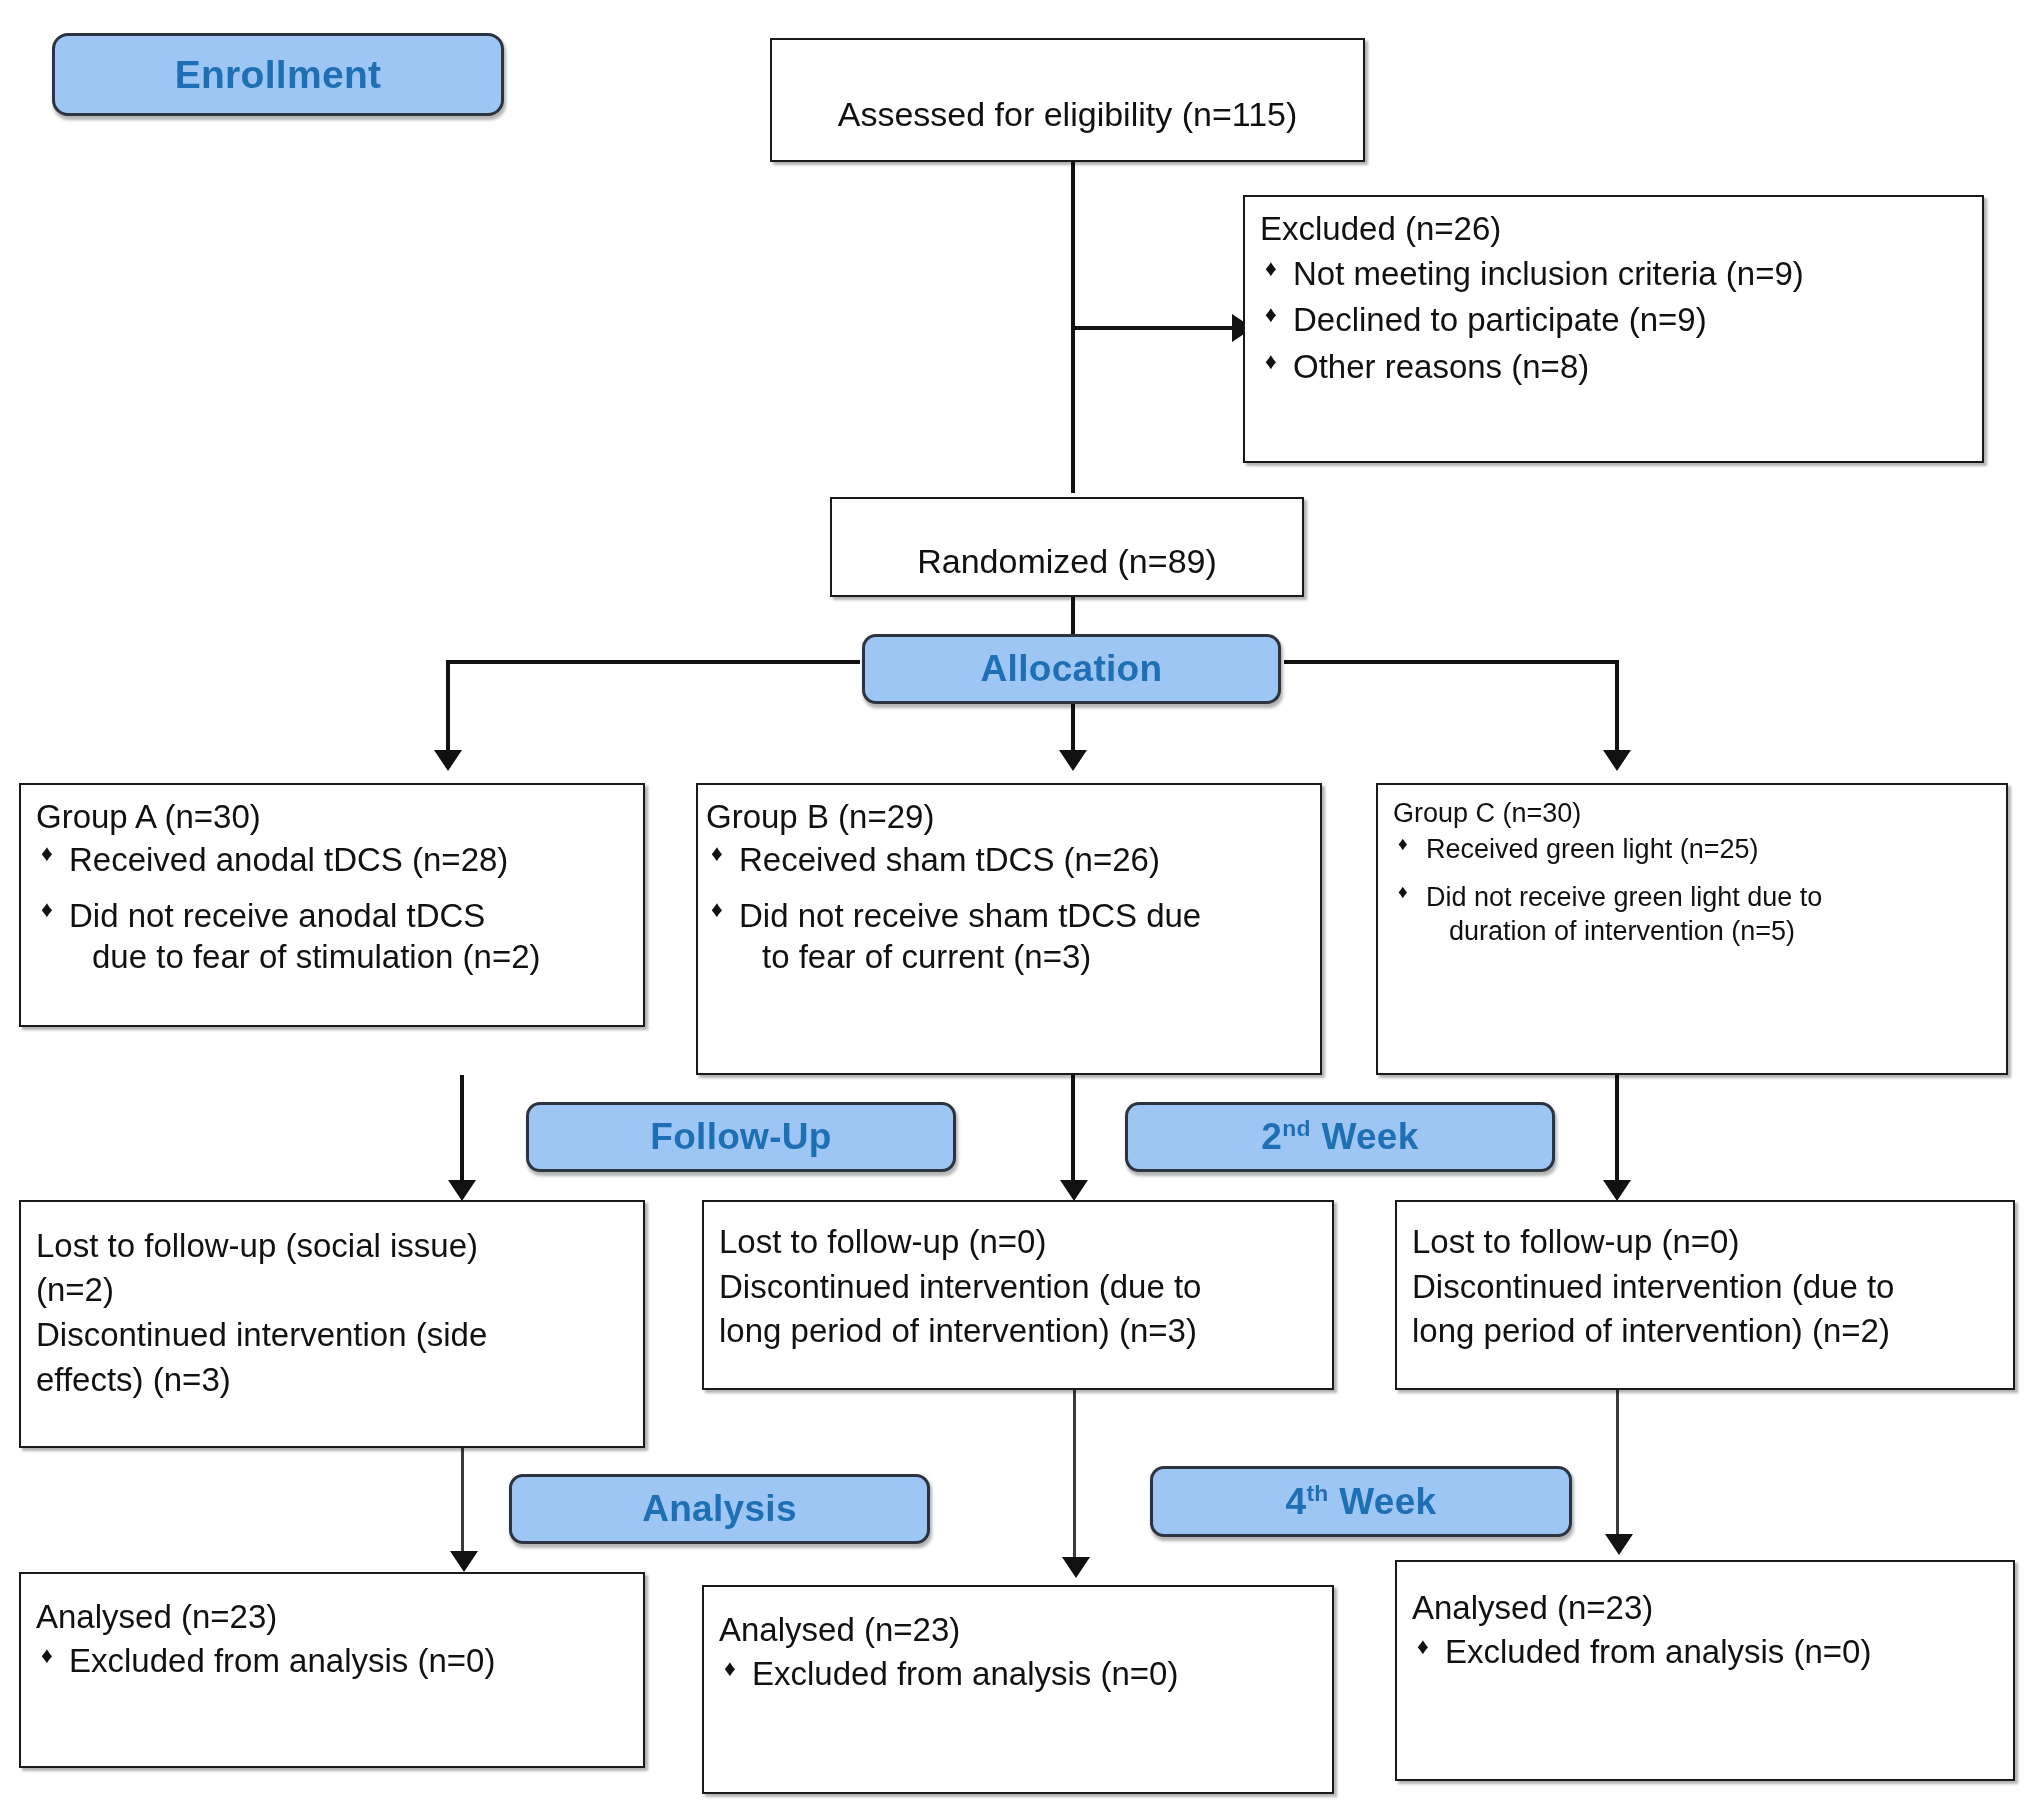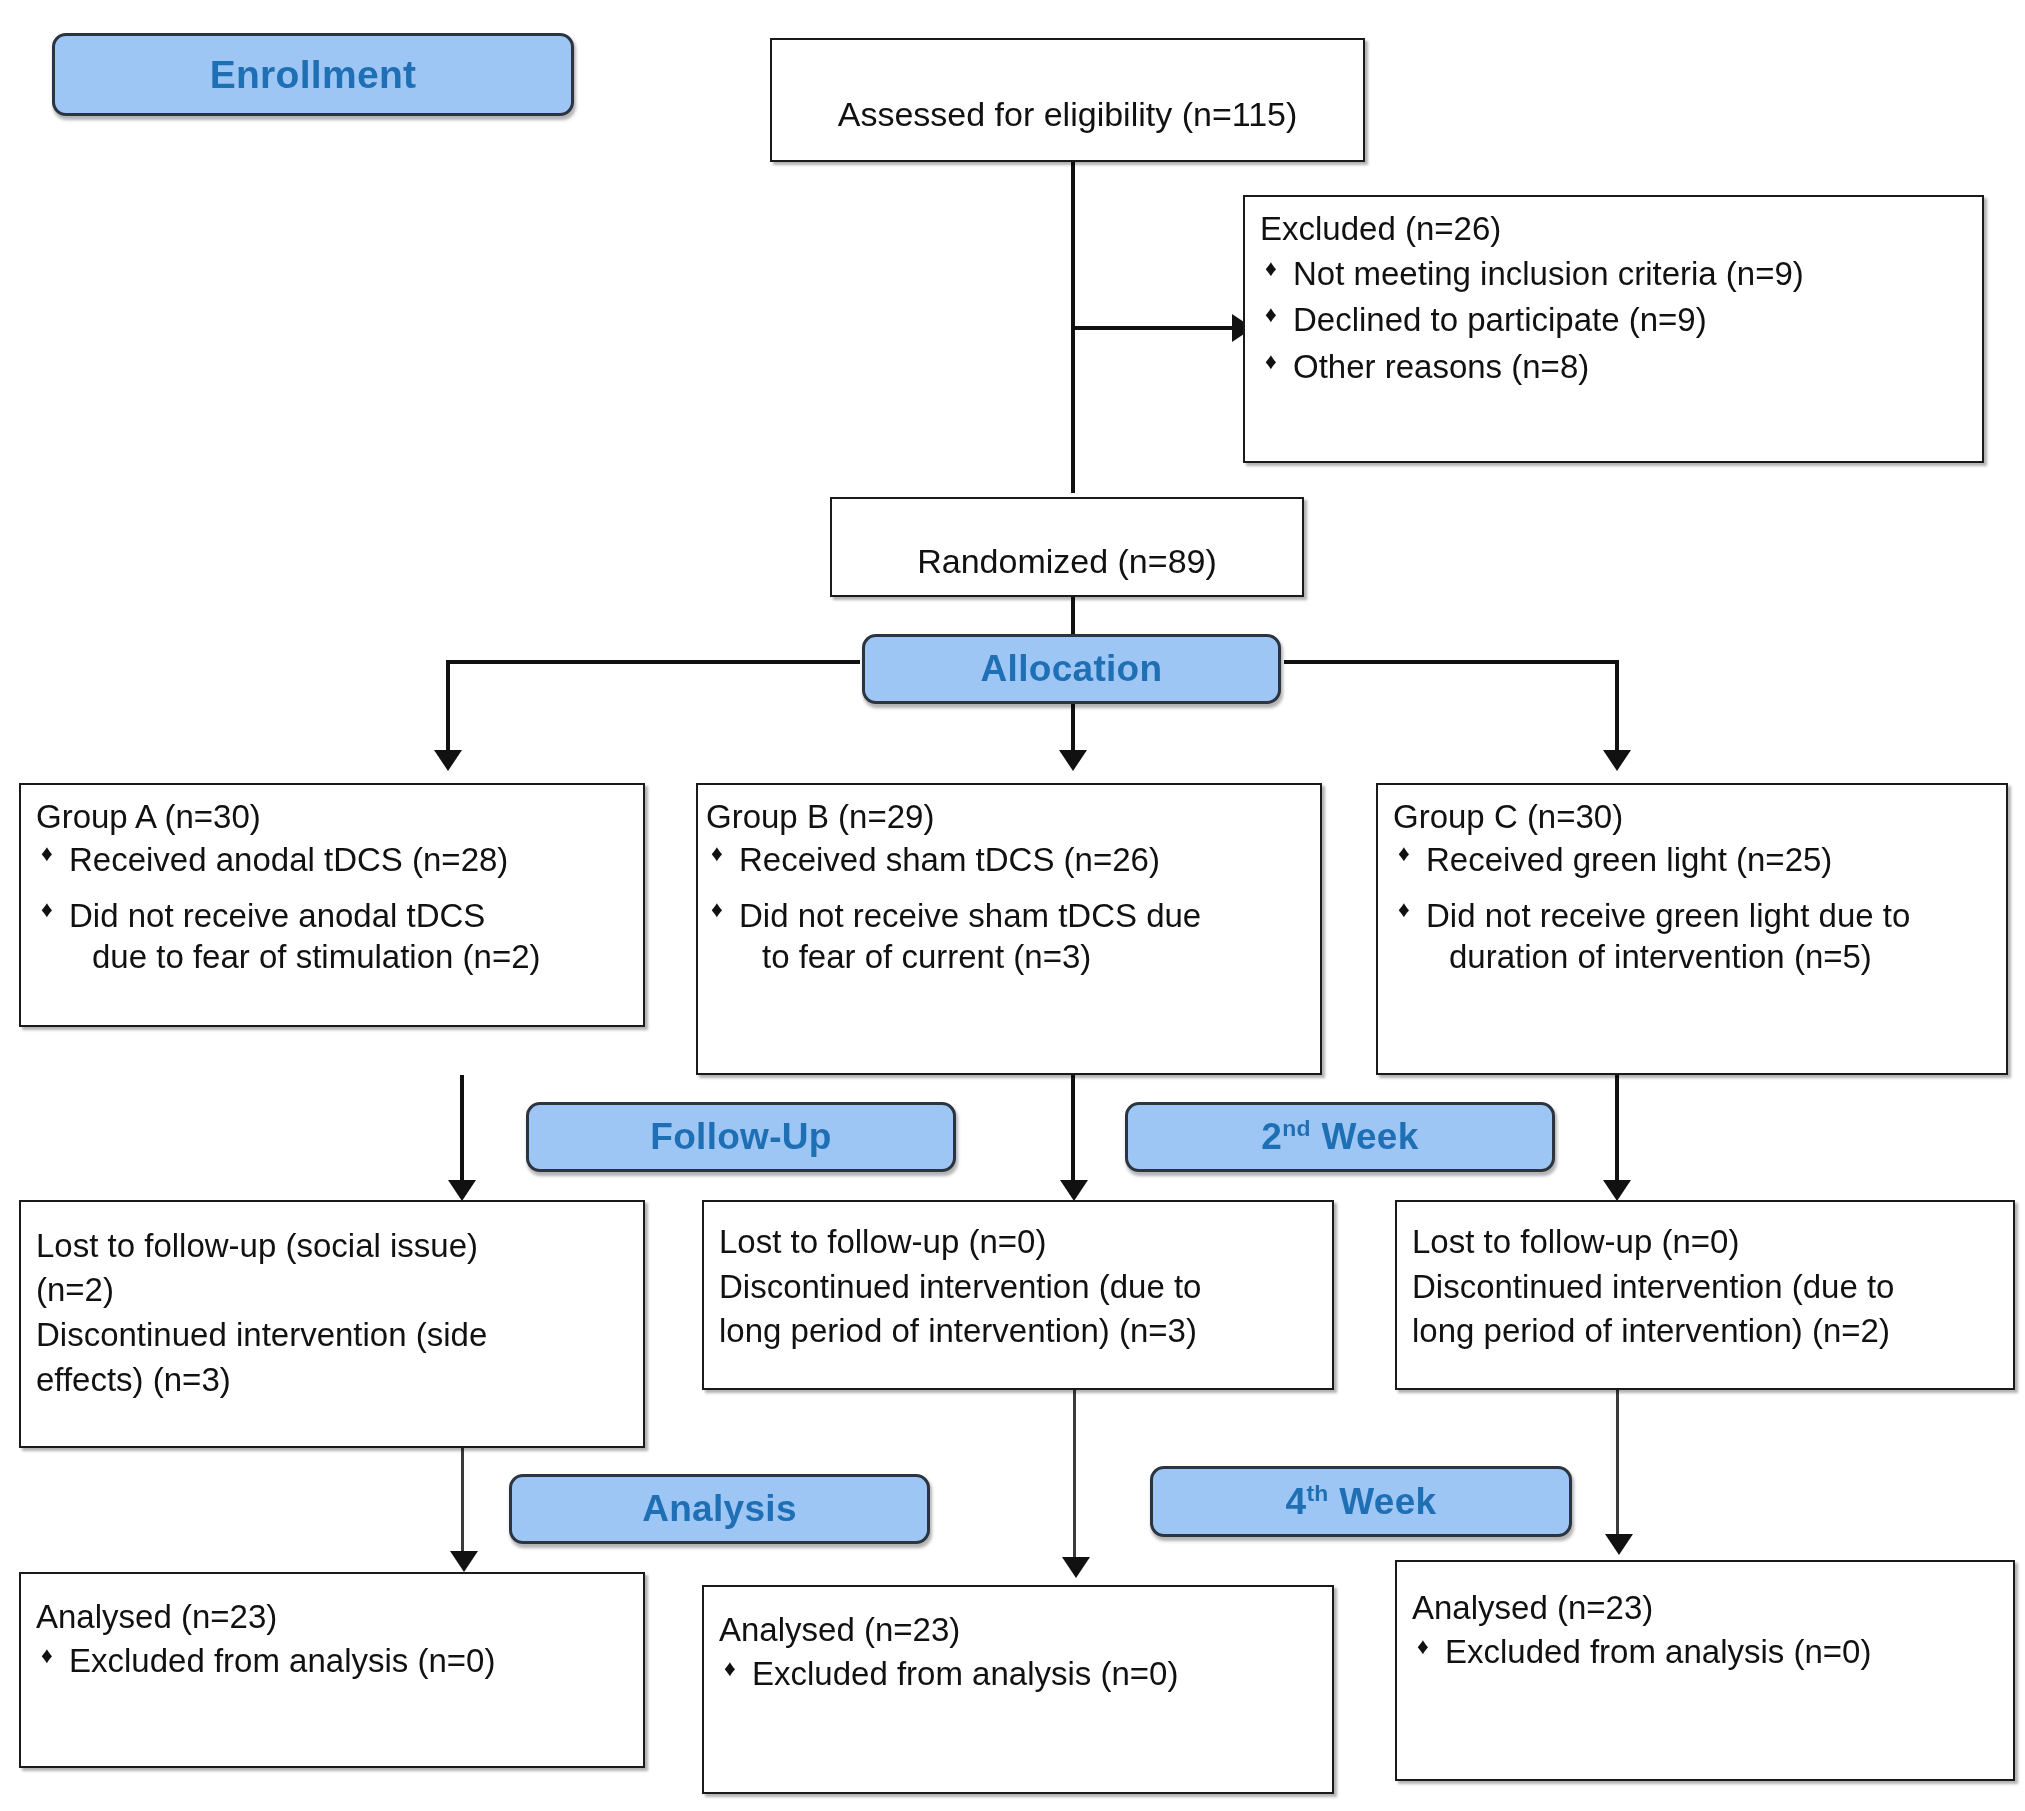--- a/index.html
+++ b/index.html
@@ -148,21 +148,21 @@
 
   <div class="vline thin" style="left:461px; top:1445px; width:3.2px; height:120px;"></div>
   <div class="arrow-down" style="left:450px; top:1551px;"></div>
 
   <div class="vline thin" style="left:1073px; top:1388px; width:3.2px; height:183px;"></div>
   <div class="arrow-down" style="left:1062px; top:1557px;"></div>
 
   <div class="vline thin" style="left:1616px; top:1388px; width:3.2px; height:158px;"></div>
   <div class="arrow-down" style="left:1605px; top:1534px;"></div>
 
-  <div class="badge abs" style="left:52px; top:33px; width:522px; height:83px; font-size:39px;">
+  <div class="badge abs" style="left:52px; top:33px; width:452px; height:83px; font-size:39px;border-radius:16px;">
     <span>Enrollment</span>
   </div>
 
   <div class="badge abs" style="left:862px; top:634px; width:419px; height:70px; font-size:37px;">
     <span>Allocation</span>
   </div>
 
   <div class="badge abs" style="left:526px; top:1102px; width:430px; height:70px; font-size:37px;">
     <span>Follow-Up</span>
   </div>
@@ -232,21 +232,21 @@
         <span>Received sham tDCS (n=26)</span>
       </li>
       <li>
         <span class="bullet">♦</span>
         <span>Did not receive sham tDCS due</span>
         <span class="cont">to fear of current (n=3)</span>
       </li>
     </ul>
   </div>
 
-  <div class="box abs" style="left:1376px; top:783px; width:632px; height:292px; font-size:33px; line-height:1.26;">
+  <div class="box abs" style="left:1376px; top:783px; width:632px; height:292px; font-size:27px; line-height:1.26;">
     <p class="pline">Group C (n=30)</p>
     <ul class="blist">
       <li style="margin-bottom:14px;">
         <span class="bullet">♦</span>
         <span>Received green light (n=25)</span>
       </li>
       <li>
         <span class="bullet">♦</span>
         <span>Did not receive green light due to</span>
         <span class="cont">duration of intervention (n=5)</span>

